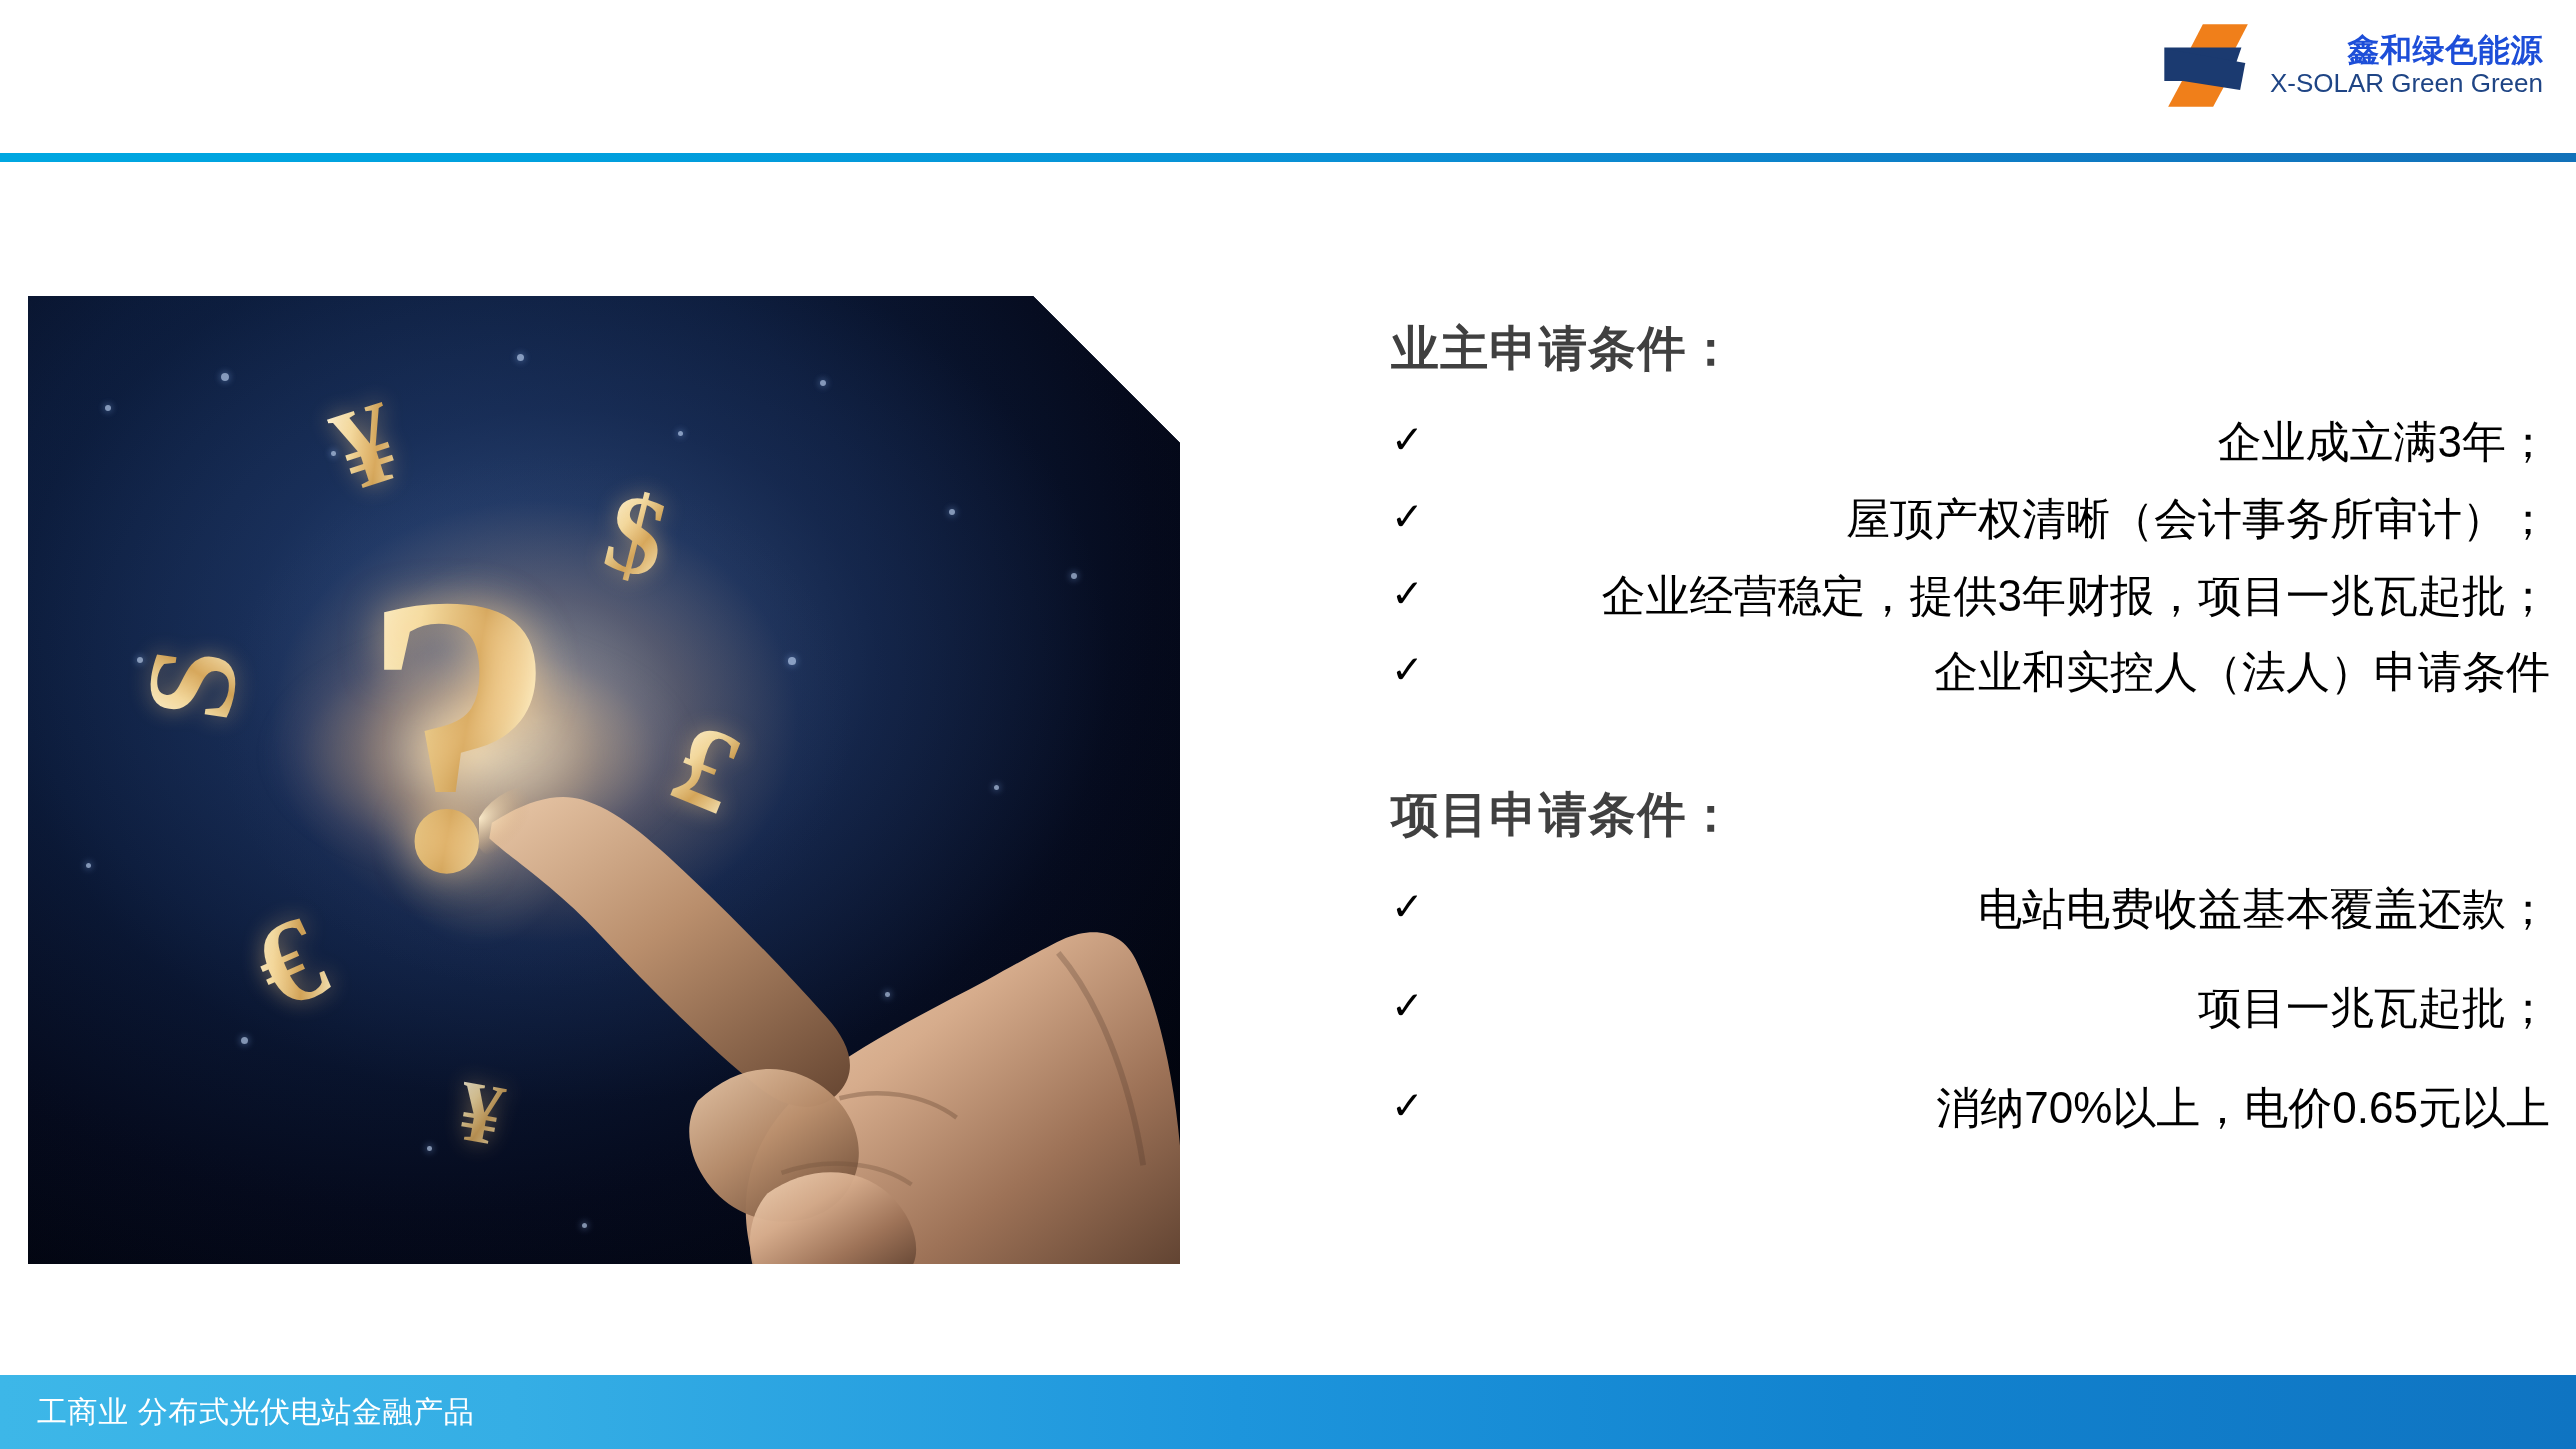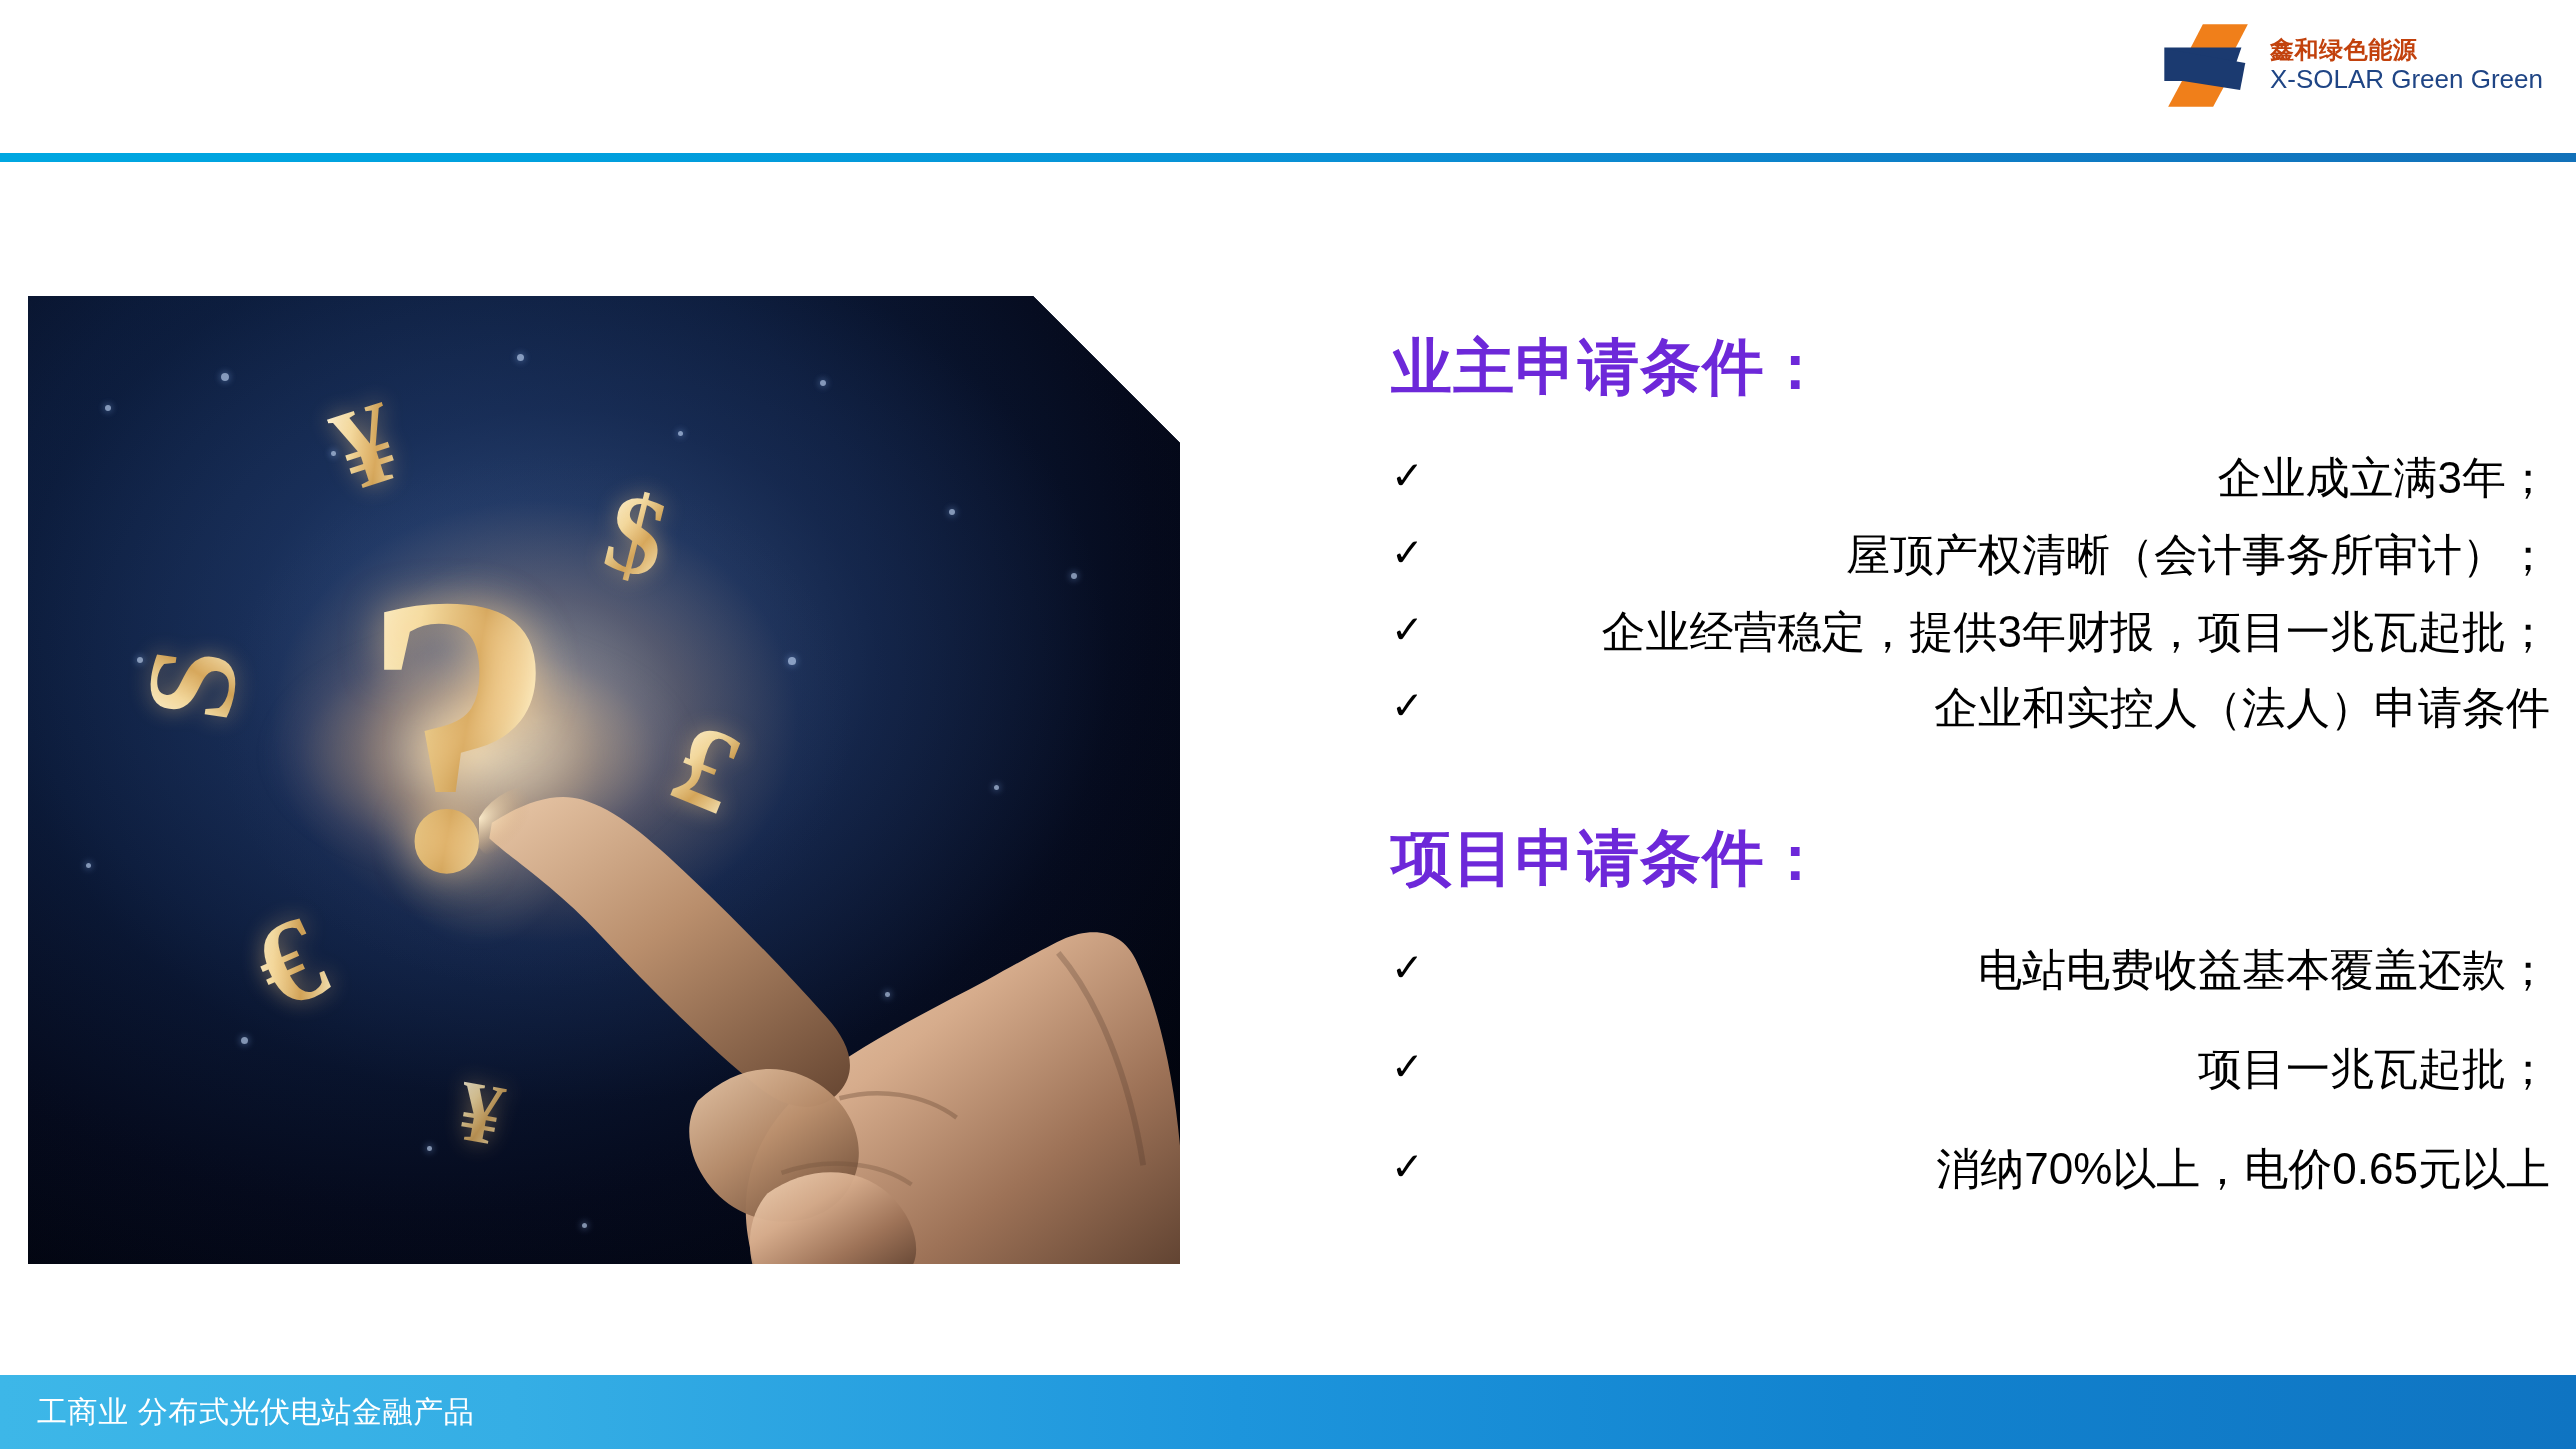--- a/index.html
+++ b/index.html
@@ -57,26 +57,27 @@
     left: 0; top: 0;
     width: 90px; height: 85px;
   }
   #brand-text {
     display: flex;
     flex-direction: column;
     justify-content: center;
     gap: 3.9px;
   }
   #brand-cn {
-    font-size: 24px;
-    font-weight: 700;
-    color: #c2410c;
+    font-size: 32px;
+    font-weight: 700;
+    color: #1d4ed8;
     letter-spacing: 0.6px;
     line-height: 1;
     white-space: nowrap;
+    text-align: right;
   }
   #brand-en {
     font-size: 26px;
     font-weight: 400;
     color: #1f4585;
     letter-spacing: 0px;
     line-height: 1;
     white-space: nowrap;
   }
 
@@ -166,23 +167,23 @@
   }
 
   
   #content-column {
     position: absolute;
     left: 1391px;
     top: 283px;
     width: 1159px;
   }
   .section-heading {
-    font-size: 61px;
-    font-weight: 700;
-    color: #6d28d9;
+    font-size: 48px;
+    font-weight: 700;
+    color: #404040;
     line-height: 1.1;
     letter-spacing: 1.3px;
     white-space: nowrap;
   }
   .bullet-list { margin: 0; padding: 0; list-style: none; }
   .bullet-item {
     display: flex;
     flex-direction: row;
     align-items: flex-start;
     color: #000000;

